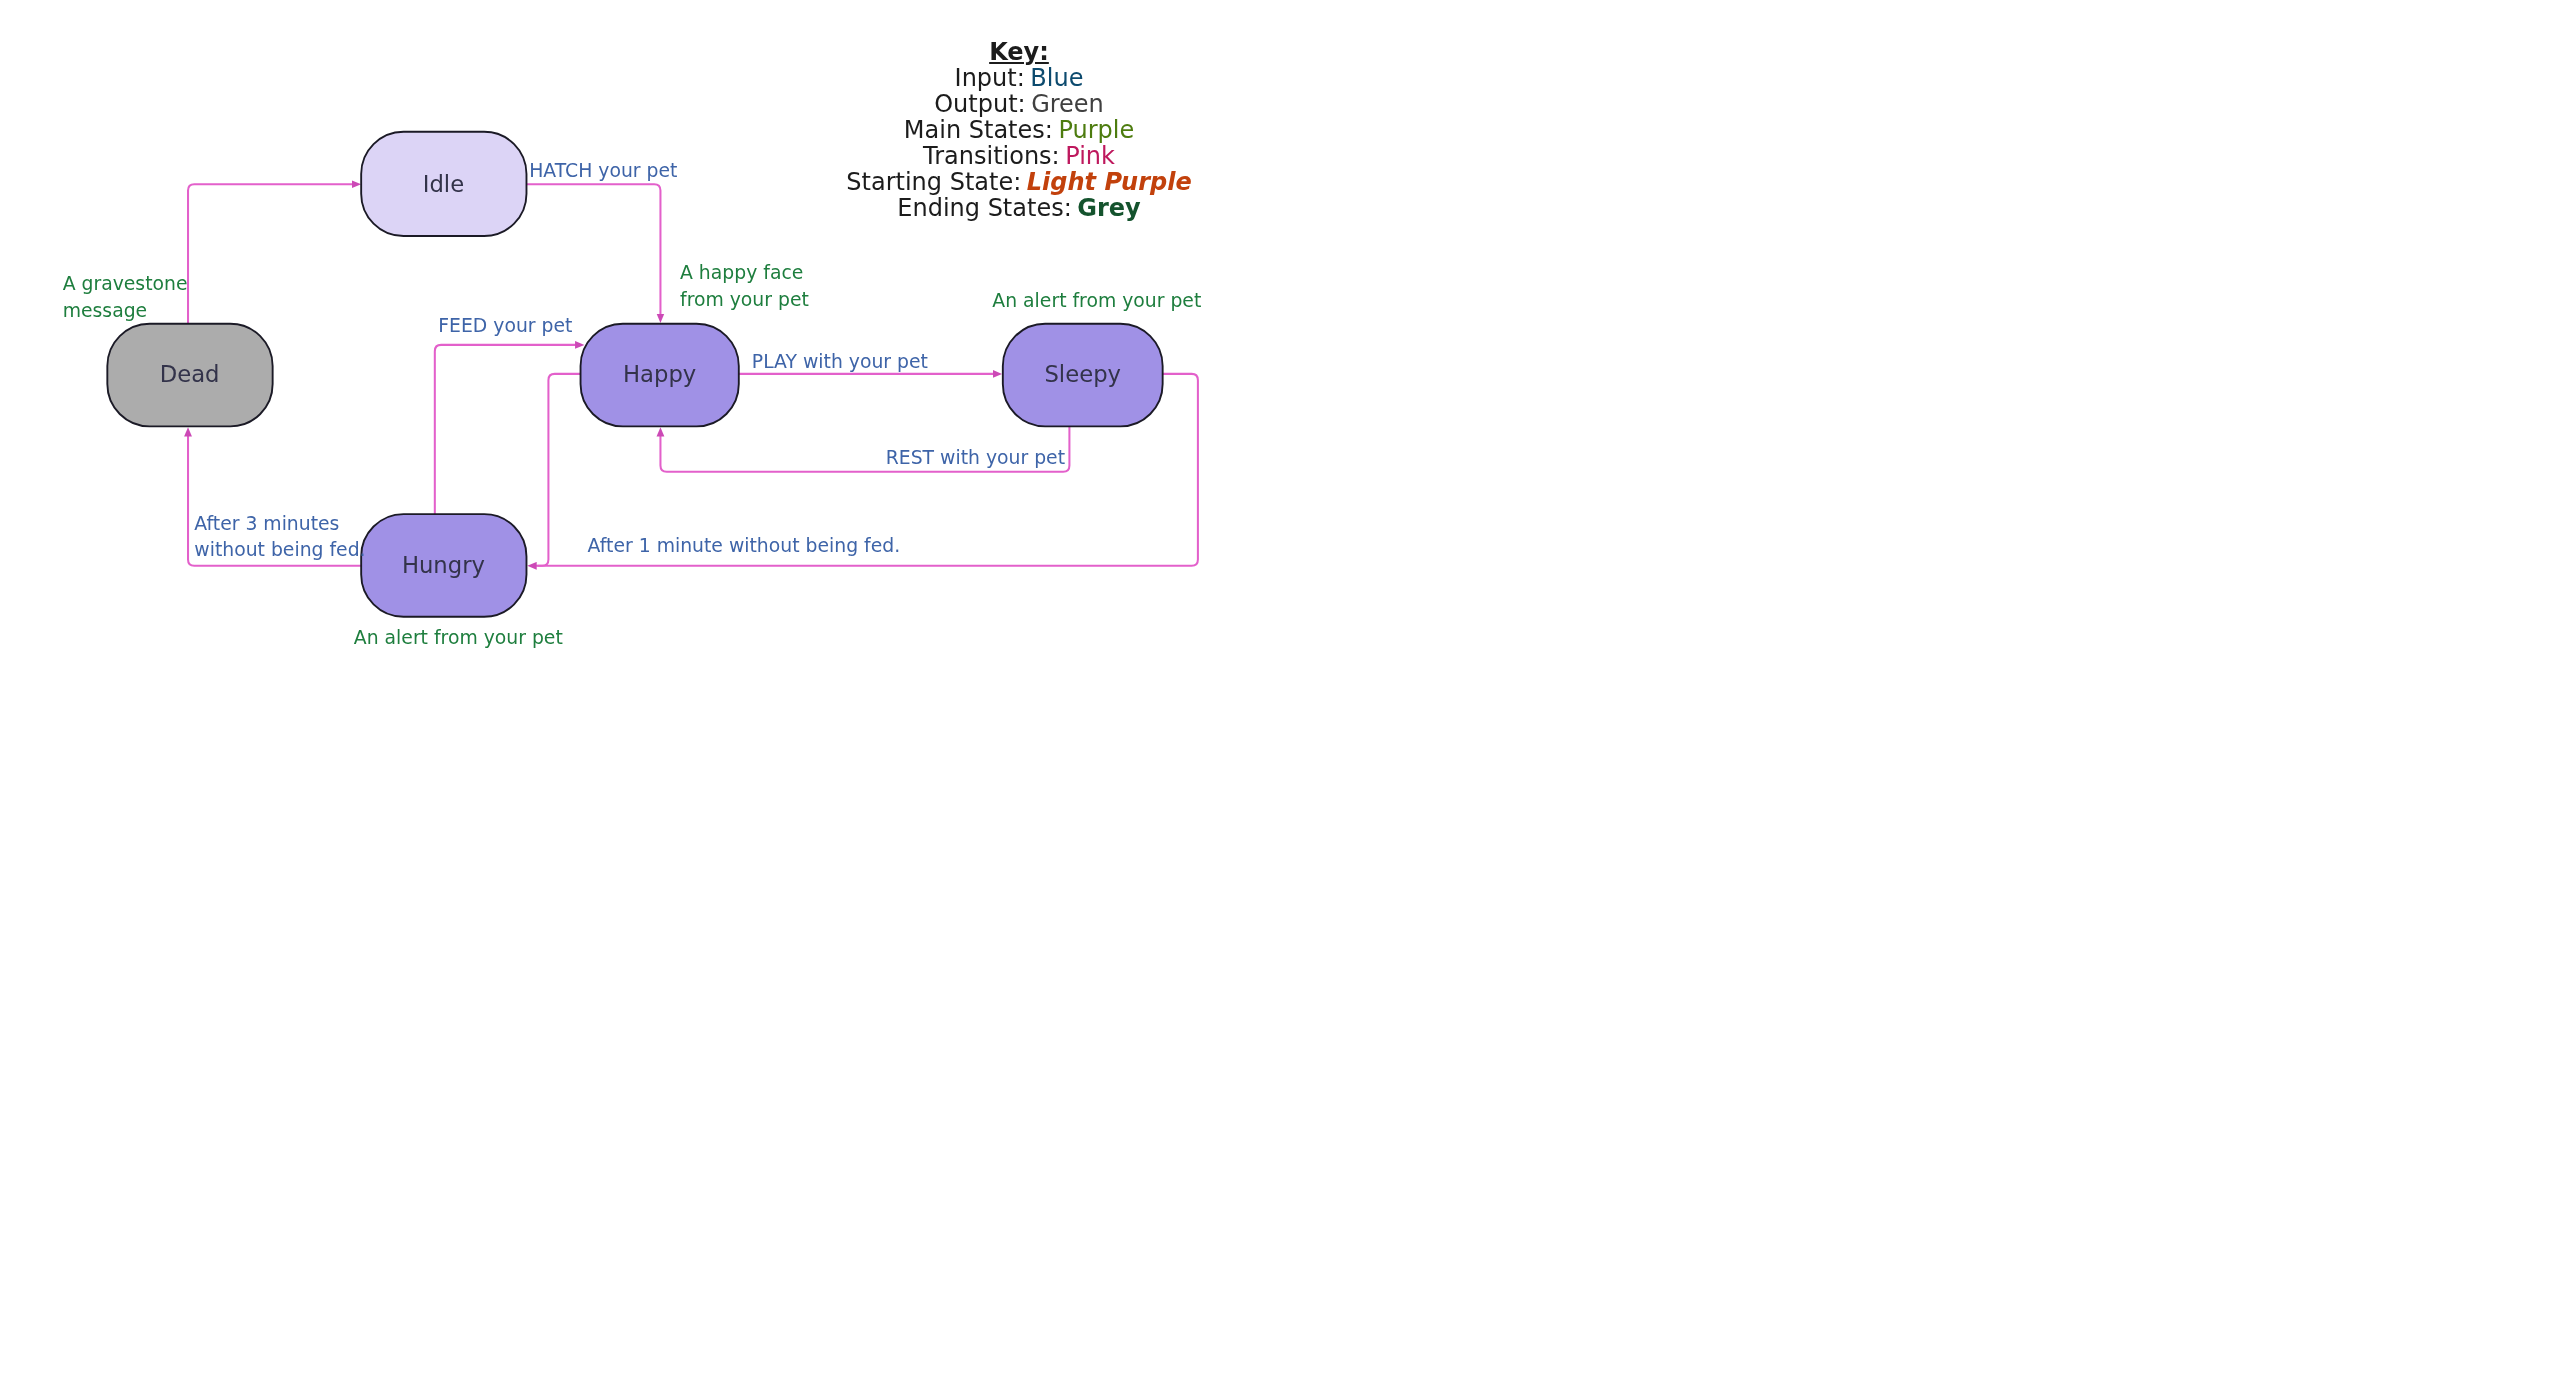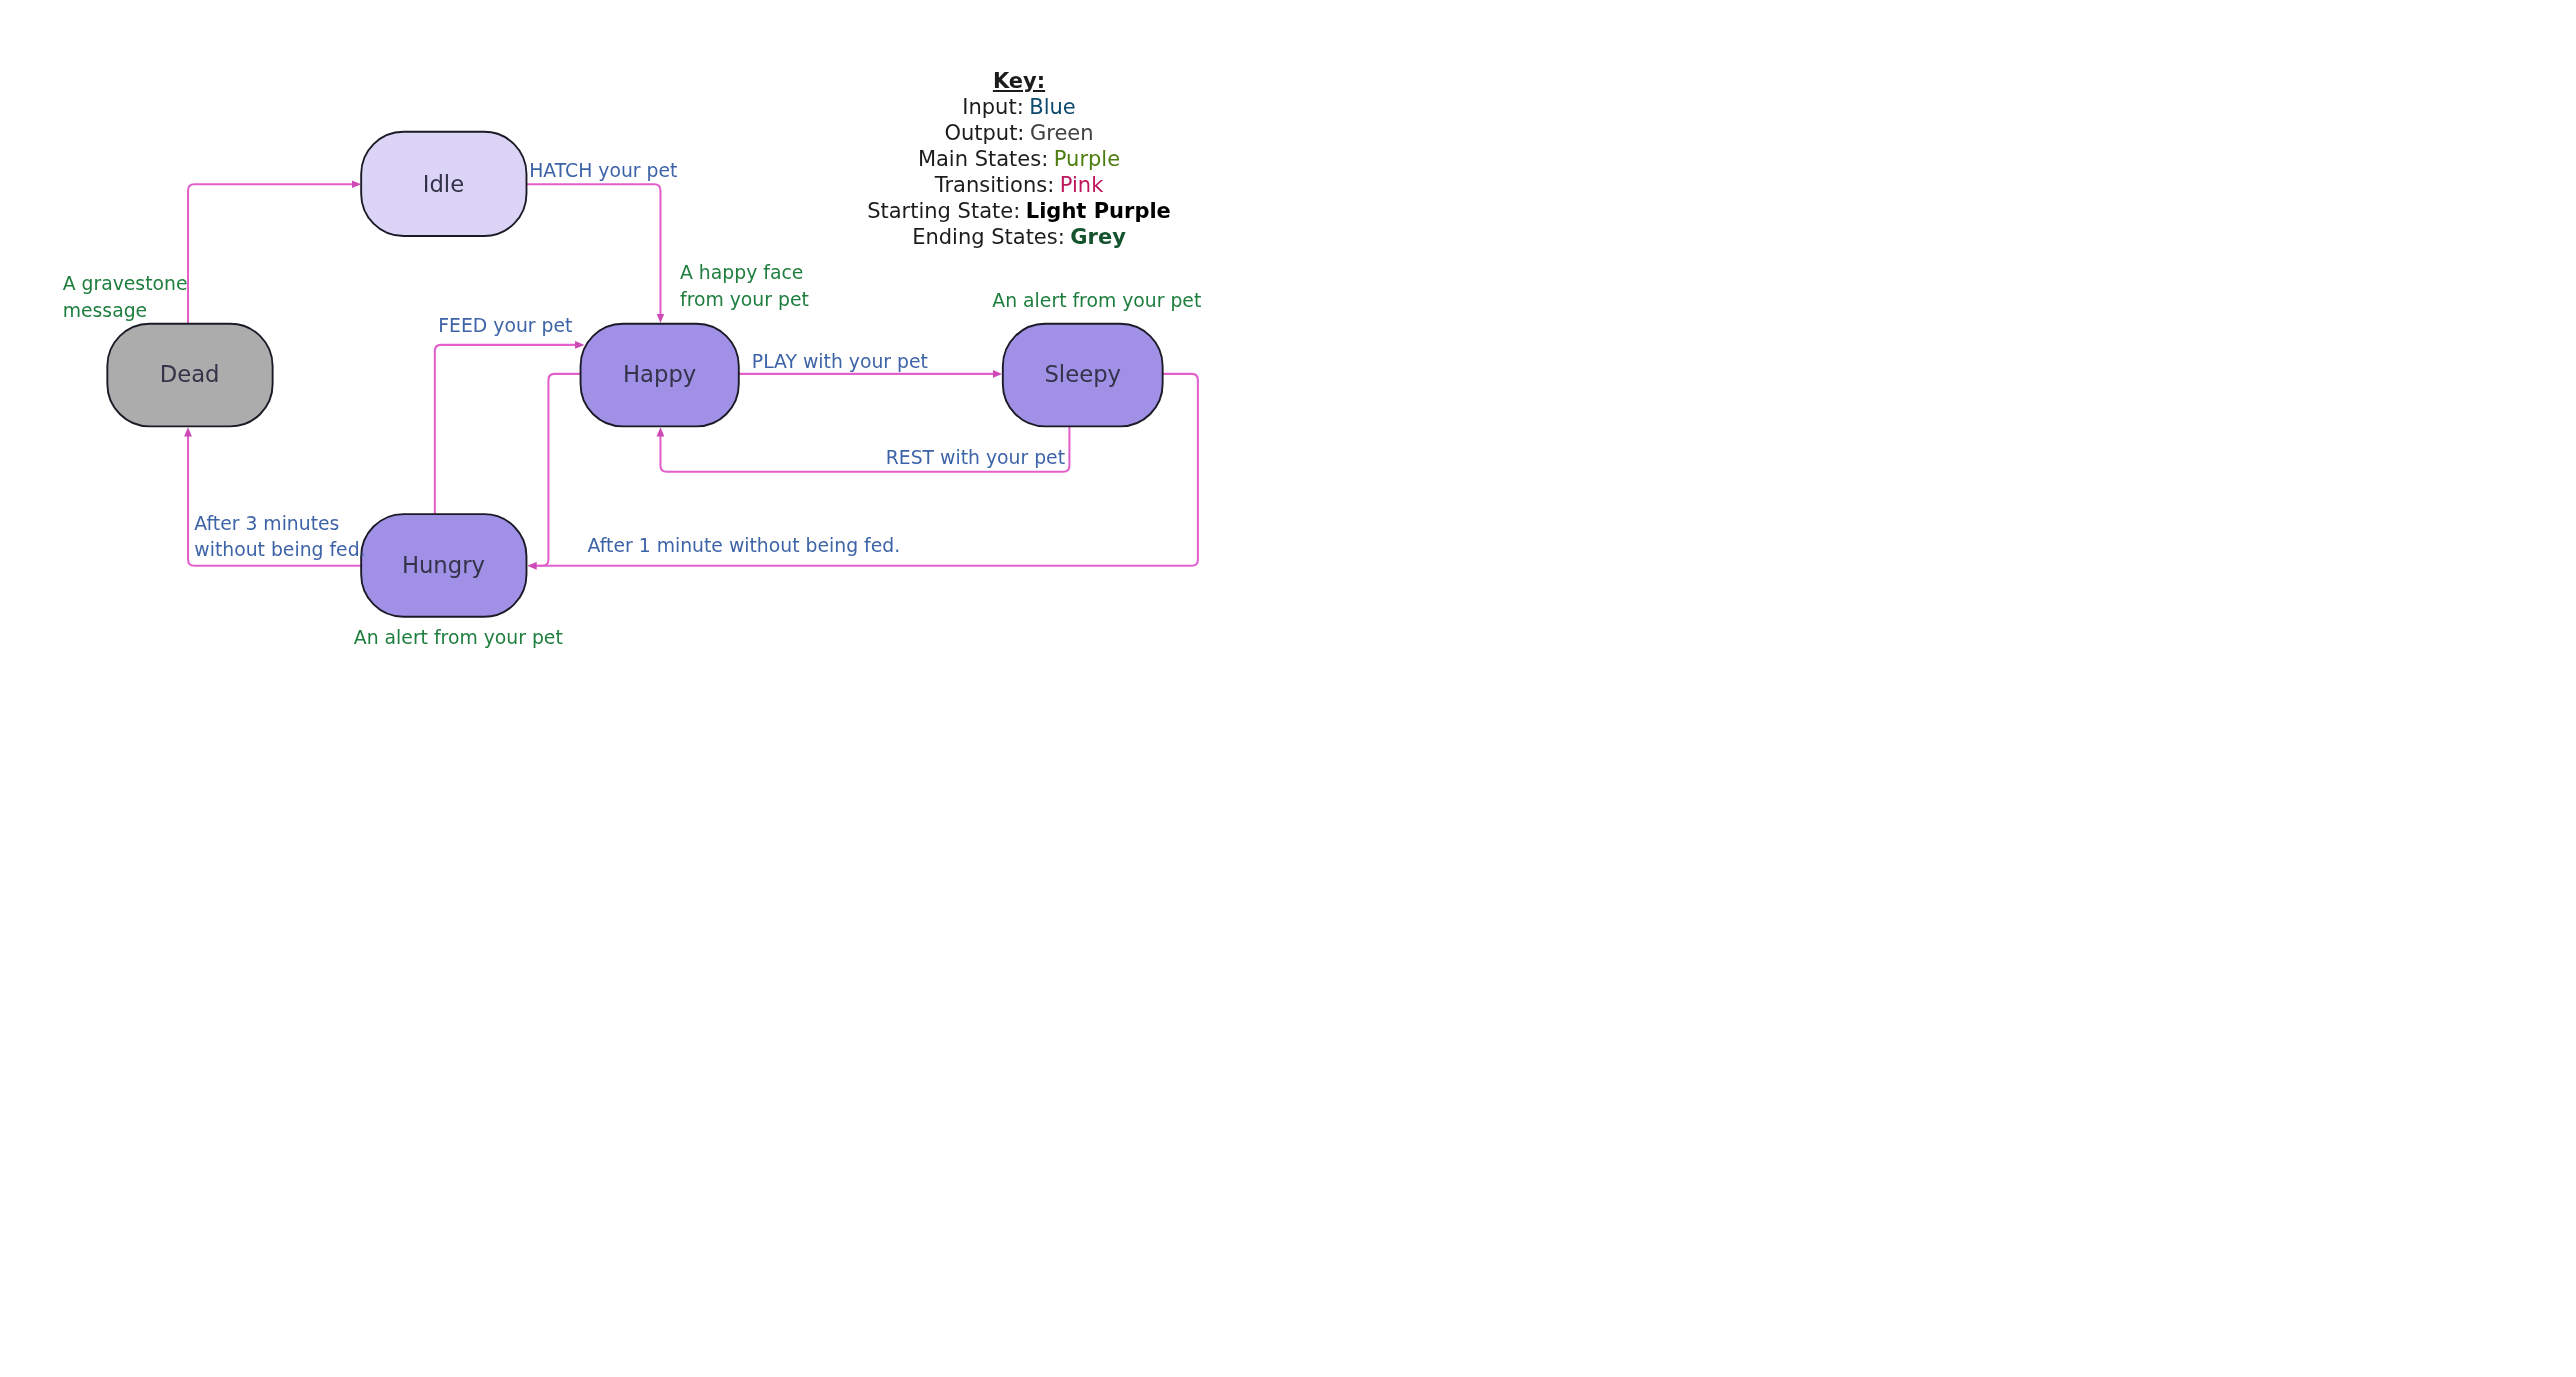--- a/index.html
+++ b/index.html
@@ -10,28 +10,28 @@
   .node-rect{stroke:#1B1A26;stroke-width:2.4px;}
   .fill-main{fill:#A091E6;}
   .fill-start{fill:#DCD4F6;}
   .fill-end{fill:#ACACAC;}
   .node-label{fill:#33334A;font-size:29px;text-anchor:middle;}
   .lbl-input{fill:#3E64A8;font-size:24px;}
   .lbl-output{fill:#1E7E3E;font-size:24px;}
   .anchor-mid{text-anchor:middle;}
   .anchor-start{text-anchor:start;}
   .key{position:absolute;left:823px;top:39px;width:392px;text-align:center;
-       font-size:21px;line-height:26px;color:#1c1c1c;margin-top:29px;}
+       font-size:24px;line-height:26px;color:#1c1c1c;}
   .key-title{font-weight:bold;text-decoration:underline;}
   .kv{margin-left:5.5px;}
   .kv-blue{color:#0c4a6e;}
   .kv-green{color:#404040;}
   .kv-purple{color:#4d7c0f;}
   .kv-pink{color:#be185d;}
-  .kv-lightpurple{color:#000000;font-weight:bold;}
+  .kv-lightpurple{color:#c2410c;font-weight:bold;font-style:italic;}
   .kv-grey{color:#14532d;font-weight:bold;}
 </style>
 </head>
 <body>
 
 <div class="stage">
 
   <svg width="1288" height="689" viewBox="0 0 1644 879">
     <defs>
       <marker id="arrow" viewBox="0 0 13 11" refX="1" refY="5.5" markerWidth="13" markerHeight="11" markerUnits="userSpaceOnUse" orient="auto">

